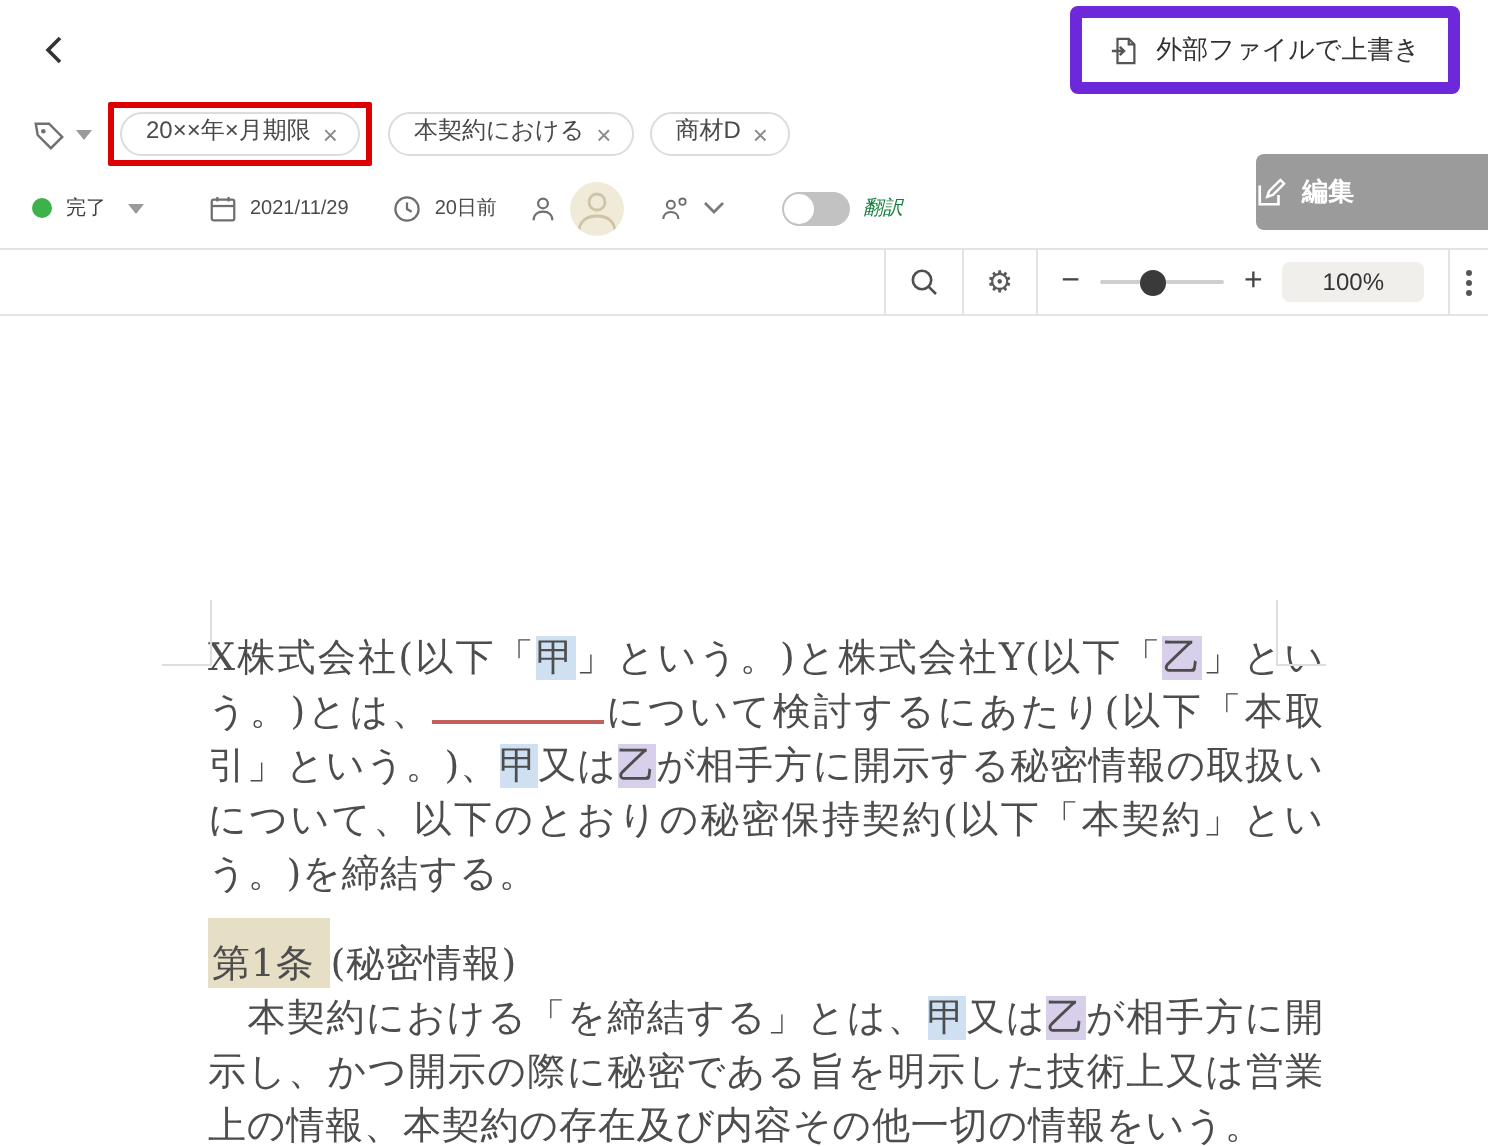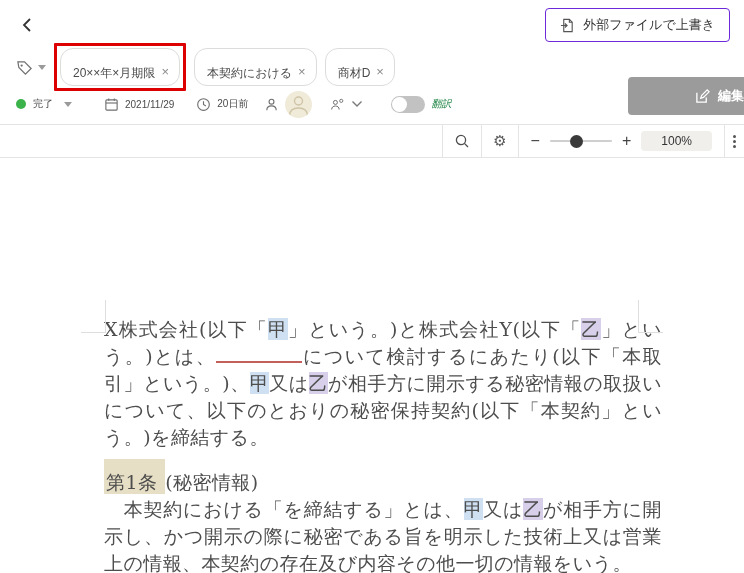--- a/index.html
+++ b/index.html
@@ -6,44 +6,44 @@
   html,body { width:744px; height:573px; overflow:hidden; background:#fff;
     font-family:"Liberation Sans","DejaVu Sans",sans-serif; }
 
   
   .chrome { position:relative; background:#fff; }
 
   .header-bar { height:50px; display:flex; align-items:center; padding:0 14px 0 16px; }
   .back-btn { width:24px; height:24px; display:flex; align-items:center; justify-content:center; cursor:pointer; }
   .doc-title { font-size:16px; font-weight:bold; color:#2f2f2f; margin-left:10px; letter-spacing:.3px; }
   .spacer { flex:1; }
-  .overwrite-btn { display:flex; align-items:center; gap:8px; border:1px solid #6d28d9; border-radius:4px;
+  .overwrite-btn { display:flex; align-items:center; gap:8px; border:6px solid #6d28d9; border-radius:4px;
     background:#fff; padding:7px 14px; font-size:13px; color:#333; cursor:pointer; }
 
   .tag-row { height:34px; display:flex; align-items:center; padding:0 16px; gap:8px; }
   .tag-icon-wrap { display:flex; align-items:center; gap:5px; color:#707070; }
   .caret { width:0; height:0; border-left:4px solid transparent; border-right:4px solid transparent;
     border-top:5px solid #9a9a9a; display:inline-block; }
-  .tag-pill { display:inline-flex; align-items:flex-start; gap:6px; border:1px solid #dcdcdc; border-radius:13px;
-    padding:16px 10px 3px 12px; font-size:12px; color:#4a4a4a; background:#fff; white-space:nowrap; }
+  .tag-pill { display:inline-flex; align-items:flex-end; gap:6px; border:1px solid #dcdcdc; border-radius:13px;
+    padding:0 10px 3px 12px; font-size:12px; color:#4a4a4a; background:#fff; white-space:nowrap; }
   .tag-x { color:#8a8a8a; font-size:13px; line-height:1; cursor:pointer; }
   .annotation-box { border:3px solid #dd0000; padding:2px 3px; display:inline-flex; border-radius:1px; }
 
   .status-row { height:40px; display:flex; align-items:center; padding:0 16px; gap:14px; font-size:10px; color:#3d3d3d; }
   .status-chip { display:flex; align-items:center; gap:7px; cursor:pointer; }
   .green-dot { width:10px; height:10px; border-radius:50%; background:#3bb24a; }
   .meta-item { display:flex; align-items:center; gap:6px; color:#4a4a4a; }
   .icon14 { width:15px; height:15px; color:#6f6f6f; }
   .avatar { width:27px; height:27px; border-radius:50%; background:#f0ead9; display:flex; align-items:center;
     justify-content:center; overflow:hidden; }
   .toggle { width:34px; height:17px; border-radius:9px; background:#c2c2c2; position:relative; cursor:pointer; }
   .toggle-knob { position:absolute; left:1px; top:1px; width:15px; height:15px; border-radius:50%; background:#fff; }
   .edit-btn { position:absolute; top:77px; right:0; width:116px; height:38px; background:#9b9b9b; color:#fff;
     border:none; border-radius:4px 0 0 4px; font-size:13px; font-weight:bold; display:flex; align-items:center;
-    justify-content:flex-end; gap:8px; cursor:pointer; }
+    justify-content:flex-start; gap:8px; cursor:pointer; }
 
   
   .toolbar { height:34px; border-top:1px solid #e4e4e4; border-bottom:1px solid #e4e4e4;
     display:flex; align-items:stretch; justify-content:flex-end; }
   .tb-cell { display:flex; align-items:center; justify-content:center; padding:0 11px; color:#4f4f4f; }
   .tb-div { width:1px; background:#e4e4e4; }
   .gear-glyph { font-family:"DejaVu Sans",sans-serif; font-size:15px; color:#5a5a5a; }
   .zoom-cell { display:flex; align-items:center; gap:10px; padding:0 12px; }
   .zoom-minus,.zoom-plus { font-size:16px; color:#444; cursor:pointer; line-height:1; }
   .slider { position:relative; width:62px; height:2px; background:#cfcfcf; border-radius:1px; cursor:pointer; }

